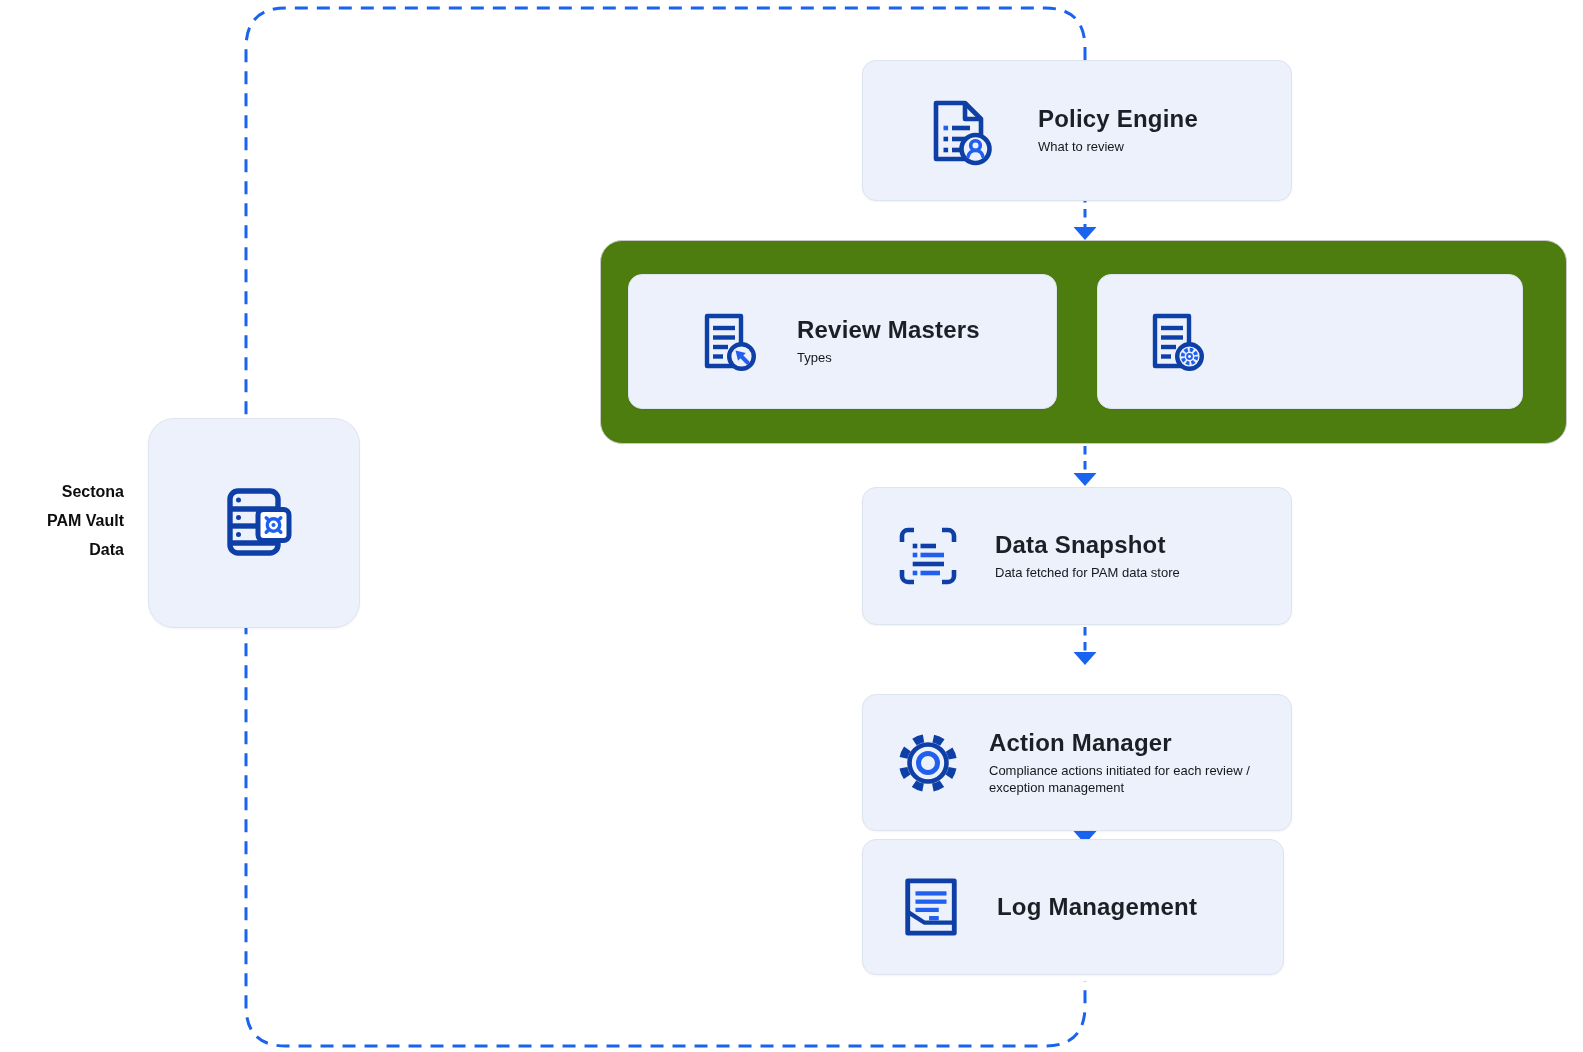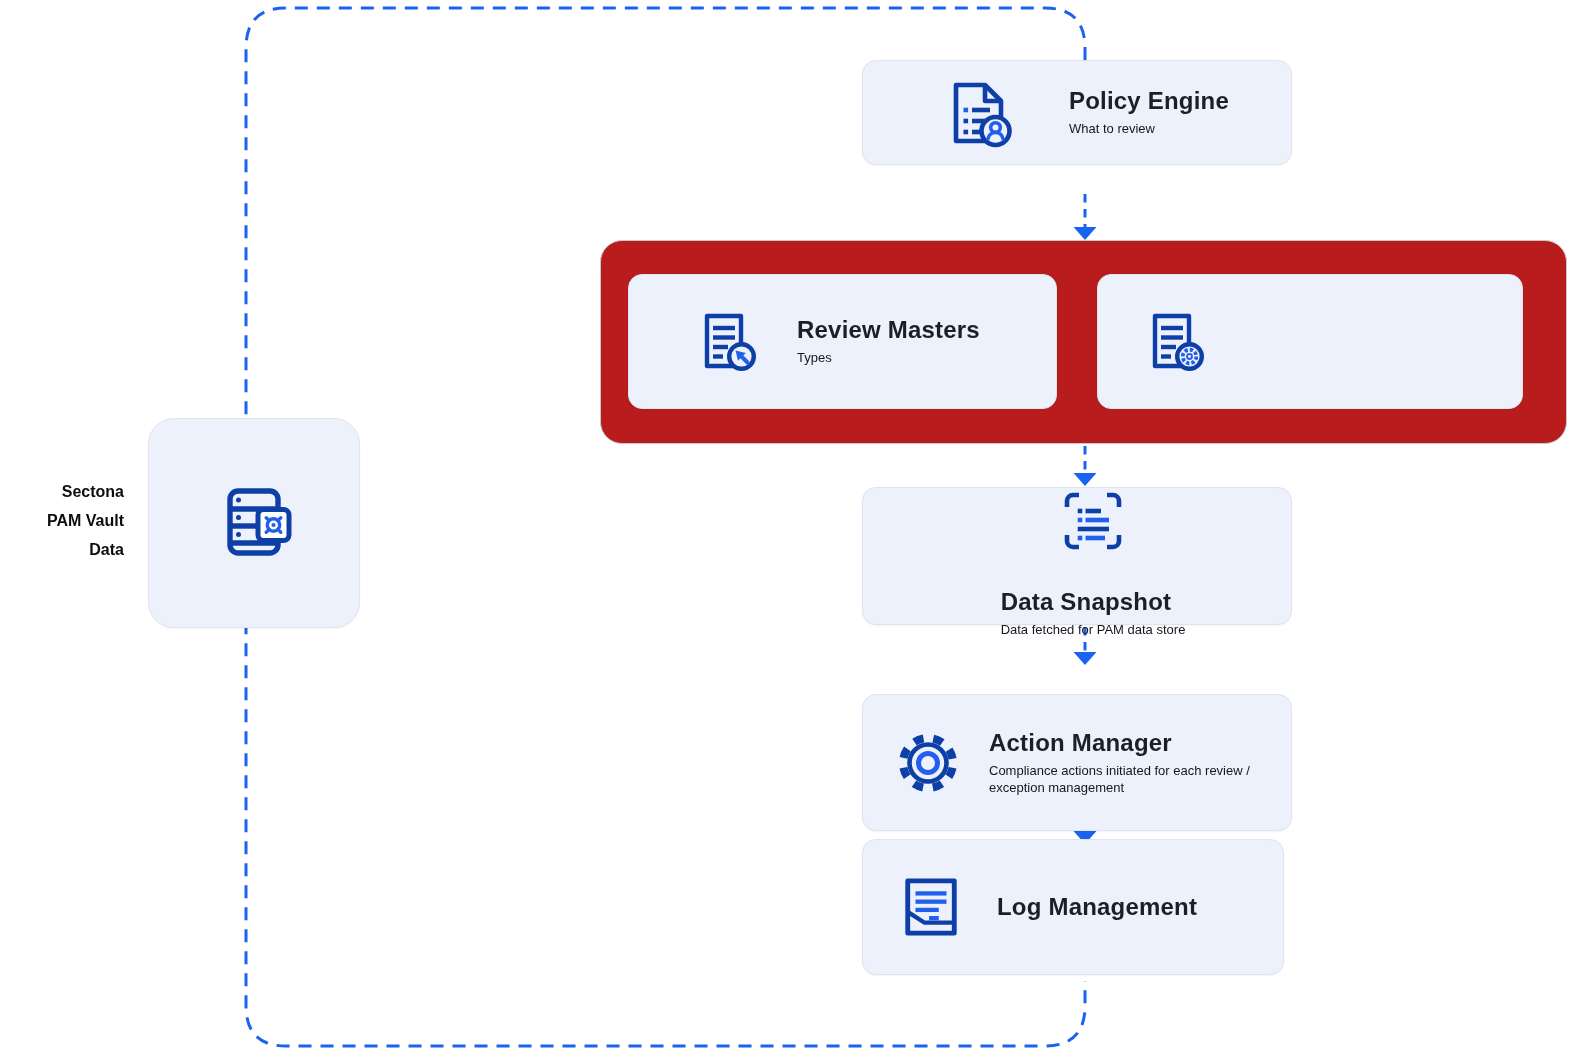--- a/index.html
+++ b/index.html
@@ -12,29 +12,29 @@
     position:absolute;background:#edf1fb;border:1px solid #dde3ef;border-radius:14px;
     box-sizing:border-box;box-shadow:0 1px 2px rgba(30,41,59,0.05);
   }
   .node{display:flex;align-items:center;}
   .icon{flex:0 0 auto;}
   .icon svg{display:block;}
   .txt{display:flex;flex-direction:column;justify-content:center;}
   .title{font-size:24px;font-weight:700;color:#1c2026;letter-spacing:0.2px;}
   .subtitle{font-size:13px;color:#15181d;margin-top:5px;line-height:1.32;}
   .group{
-    position:absolute;background:#b91c1c;border:1.5px solid #c9c9c9;border-radius:22px;
+    position:absolute;background:#4d7c0f;border:1.5px solid #c9c9c9;border-radius:22px;
     box-sizing:border-box;
   }
   
-  .pe{left:862px;top:60px;width:430px;height:105px;padding-left:80px;gap:52px;}
+  .pe{left:862px;top:60px;width:430px;height:141px;padding-left:60px;gap:41px;}
   .grp{left:600px;top:240px;width:967px;height:204px;}
   .rm{left:27px;top:33px;width:429px;height:135px;padding-left:66px;gap:36px;position:absolute;}
   .rs{left:496px;top:33px;width:426px;height:135px;padding-left:45px;gap:37px;position:absolute;}
-  .ds{left:862px;top:487px;width:430px;height:138px;padding-left:32px;gap:34px;flex-direction:column;}
+  .ds{left:862px;top:487px;width:430px;height:138px;padding-left:32px;gap:34px;}
   .am{left:862px;top:666px;width:430px;height:137px;padding-left:34px;gap:30px;margin-top:28px;}
   .am .subtitle{max-width:292px;}
   .lm{left:862px;top:839px;width:422px;height:136px;padding-left:36px;gap:34px;}
   .src{
     left:148px;top:418px;width:212px;height:210px;border-radius:26px;
     display:flex;align-items:center;justify-content:center;border-color:#dfe4ee;
   }
   .label{
     position:absolute;left:0;top:477px;width:124px;text-align:right;
     font-size:16px;font-weight:700;color:#0c0d0f;line-height:29px;

